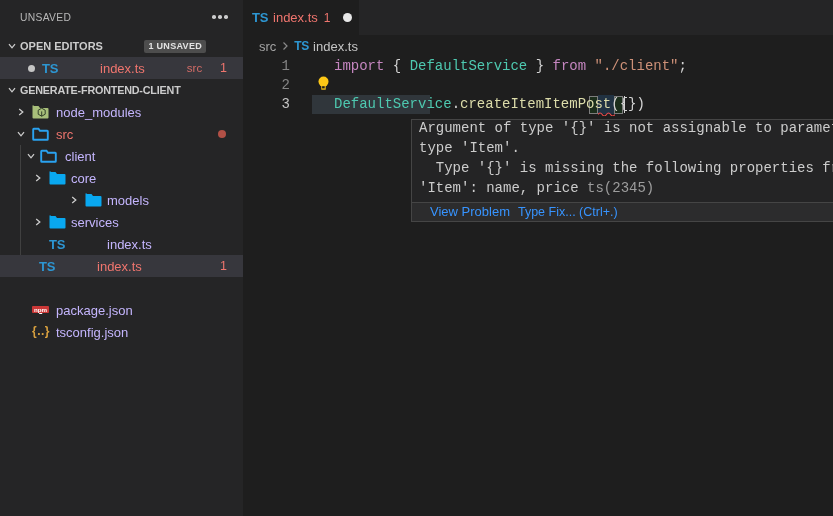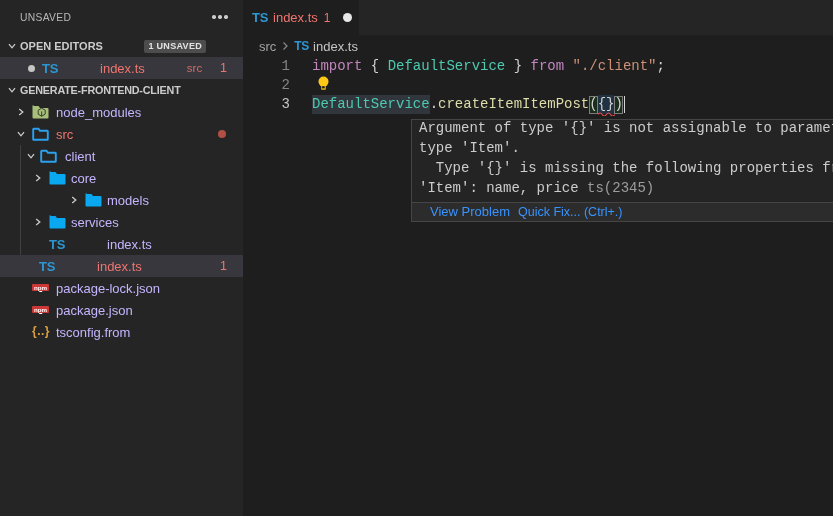--- a/index.html
+++ b/index.html
@@ -13,21 +13,21 @@
   .row .txt { font-size:13px; color:#c4b5fd; white-space:pre; }
   .hl { background:#37373d; }
   .sechead { font-size:11px; font-weight:bold; color:#cccccc; letter-spacing:0; }
   .chev { position:absolute; top:50%; transform:translateY(-50%); }
   .err { color:#ef756e !important; }
   .ticon { font-weight:bold; font-size:13px; color:#2d96d2; letter-spacing:-0.3px; }
   
   #editor { position:absolute; left:243px; top:0; width:590px; height:516px; background:#1e1e1e; }
   #tabstrip { position:absolute; left:0; top:0; width:590px; height:35px; background:#252526; }
   #tab { position:absolute; left:0; top:0; width:116px; height:35px; background:#1e1e1e; display:flex; align-items:center; }
-  .code { font-family:"Liberation Mono", monospace; font-size:14px; line-height:19px; white-space:pre; }
+  .code { font-family:"Liberation Mono", monospace; font-size:14px; line-height:19px; white-space:pre;margin-left:22px; }
   .lnum { position:absolute; width:47px; text-align:right; font-family:"Liberation Mono", monospace; font-size:14px; line-height:19px; color:#858585; }
   .cline { position:absolute; left:69px; height:19px; }
   .kw { color:#c586c0; } .cls { color:#4ec9b0; } .fn { color:#dcdcaa; } .str { color:#ce9178; } .pln { color:#d4d4d4; }
   
   #tip { position:absolute; left:168px; top:119px; width:435px; height:103px; background:#242425; border:1px solid #454545; }
   .tipline { font-family:"Liberation Mono", monospace; font-size:14px; line-height:20px; color:#cccccc; white-space:pre; padding-left:7px; }
   .tipline:first-child { margin-top:-2px; }
   #tipbar { position:absolute; left:0; right:0; bottom:0; height:19.5px; border-top:1px solid #454545; background:#2c2c2d; display:flex; align-items:center; }
   .link { color:#3794ff; font-size:13px; }
 </style>
@@ -138,41 +138,33 @@
     <span class="ticon" style="margin-left:49px;">TS</span>
     <span class="txt" style="margin-left:6px;">index.ts</span>
   </div>
 
   <div class="row hl" style="top:255px;">
     <span class="ticon" style="margin-left:39px;">TS</span>
     <span class="txt err" style="margin-left:6px;">index.ts</span>
     <span class="err abs" style="right:16px; font-size:12.5px;">1</span>
   </div>
 
-  <div class="row" style="top:277px;">
-    <svg class="abs" style="left:32px; top:7px;" width="17" height="8" viewBox="0 0 17 8">
-      <rect x="0" y="0" width="17" height="7" rx="1" fill="#cb3837"></rect>
-      <rect x="7.2" y="7" width="3" height="1" fill="#ffffff"></rect>
-      <text x="8.5" y="5.6" font-family="Liberation Sans" font-size="6.2" font-weight="bold" fill="#ffffff" text-anchor="middle">npm</text>
-    </svg>
-    <span class="txt" style="margin-left:56px;">package-lock.json</span>
-  </div>
 
   <div class="row" style="top:299px;">
     <svg class="abs" style="left:32px; top:7px;" width="17" height="8" viewBox="0 0 17 8">
       <rect x="0" y="0" width="17" height="7" rx="1" fill="#cb3837"></rect>
       <rect x="7.2" y="7" width="3" height="1" fill="#ffffff"></rect>
       <text x="8.5" y="5.6" font-family="Liberation Sans" font-size="6.2" font-weight="bold" fill="#ffffff" text-anchor="middle">npm</text>
     </svg>
     <span class="txt" style="margin-left:56px;">package.json</span>
   </div>
 
   <div class="row" style="top:321px;">
     <span class="abs" style="left:32px; top:3px; color:#d9a13f; font-size:12px; font-weight:bold; letter-spacing:0.5px;">{..}</span>
-    <span class="txt" style="margin-left:56px;">tsconfig.from</span>
+    <span class="txt" style="margin-left:56px;">tsconfig.json</span>
   </div>
 </div>
 
 <div id="editor">
   <div id="tabstrip"></div>
   <div id="tab">
     <span class="ticon" style="margin-left:9px; font-size:13px;">TS</span>
     <span style="margin-left:5px; font-size:13px;" class="err">index.ts</span>
     <span class="err" style="margin-left:6px; font-size:12px;">1</span>
     <div style="margin-left:12px; width:9px; height:9px; border-radius:50%; background:#e8e8e8;"></div>
@@ -213,17 +205,17 @@
 
   <div class="abs" style="left:380.5px; top:96px; width:1.6px; height:17px; background:#d4d4d4;"></div>
 
   <div id="tip">
     <div class="tipline">Argument of type '{}' is not assignable to parameter of</div>
     <div class="tipline">type 'Item'.</div>
     <div class="tipline">  Type '{}' is missing the following properties from type</div>
     <div class="tipline">'Item': name, price <span style="color:#9d9d9d">ts(2345)</span></div>
     <div id="tipbar">
       <span class="link" style="margin-left:18px;">View Problem</span>
-      <span class="link" style="margin-left:8px; font-size:12.5px;">Quick Fix... (Ctrl+.)</span>
+      <span class="link" style="margin-left:8px; font-size:12.5px;">Type Fix... (Ctrl+.)</span>
     </div>
   </div>
 </div>
 </div>
 
 </body></html>

